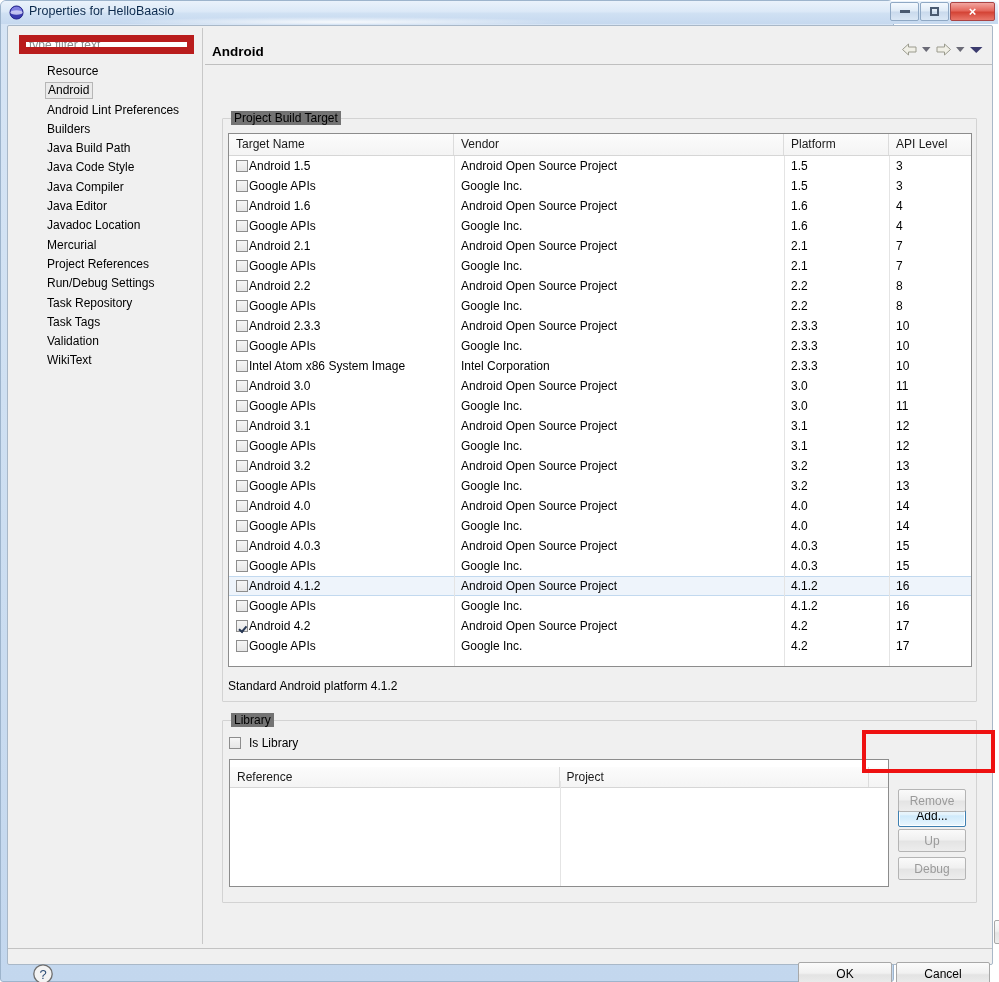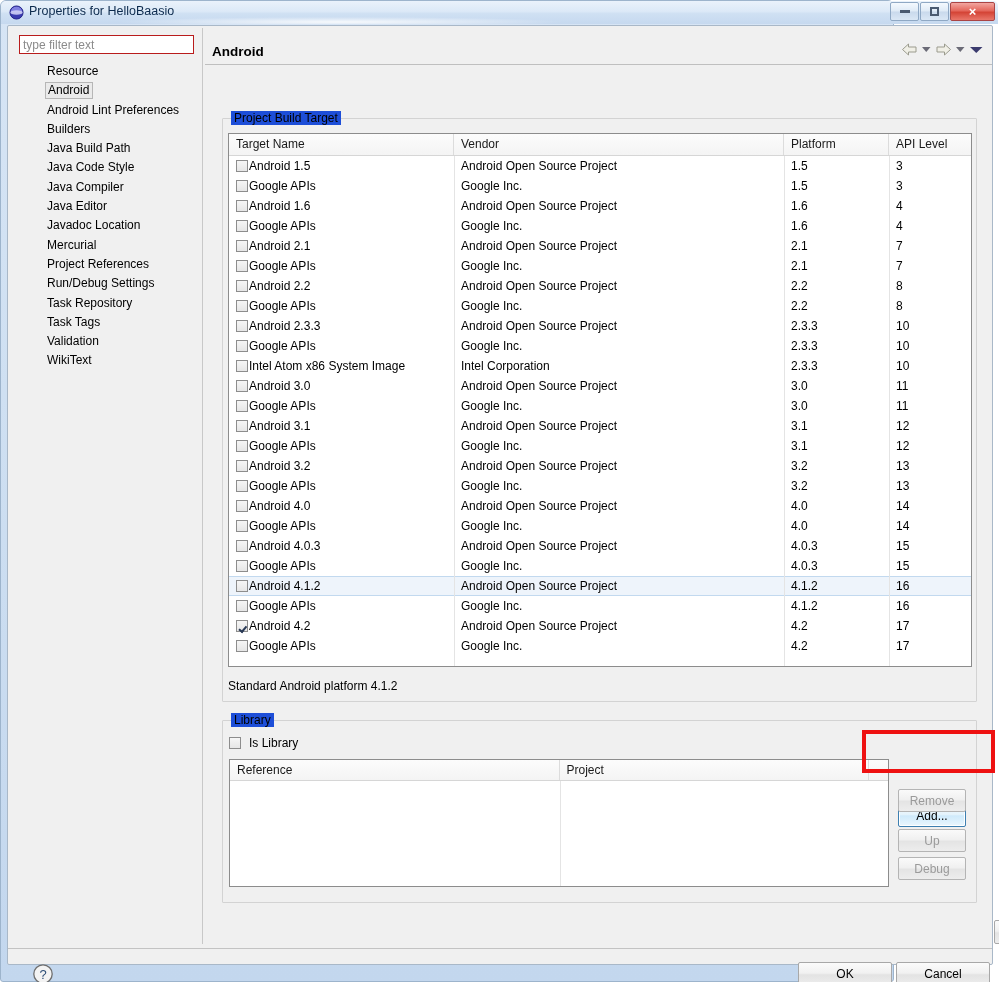--- a/index.html
+++ b/index.html
@@ -82,21 +82,21 @@
 
   
   #leftpanel {
     position: absolute; left: 4px; top: 4px;
     width: 188px; height: 912px;
     background: #f0f0f0;
   }
   #filter-input {
     position: absolute; left: 7px; top: 5px;
     width: 175px; height: 19px;
-    border: 1px solid #b91c1c;
+    border: 7px solid #b91c1c;
     background: #fff;
     font-family: "Liberation Sans", sans-serif;
     font-size: 12px;
     color: #888;
     padding: 0 3px;
     line-height: 17px;
   }
   #filter-input::placeholder { color: #8b8b8b; opacity: 1; }
   #tree {
     position: absolute; left: 0; top: 32px;
@@ -147,21 +147,21 @@
   }
 
   
   .groupbox {
     position: absolute;
     border: 1px solid #d3d3d3;
     border-radius: 1px;
   }
   .group-label {
     position: absolute; top: -8px; left: 8px;
-    background: #1d4ed8;
+    background: #737373;
     padding: 0 3px;
     font-size: 12px; color: #000; text-align: center;
   }
 
   #grp-build { left: 17px; top: 90px; width: 755px; height: 584px; }
   #grp-library { left: 17px; top: 692px; width: 755px; height: 183px; }
 
   
   #target-table {
     position: absolute; left: 5px; top: 14px;
@@ -257,21 +257,21 @@
 
   #lib-table {
     position: absolute; left: 6px; top: 38px;
     width: 660px; height: 128px;
     border: 1px solid #8c8c8c;
     background: #fff;
     overflow: hidden;
   }
   .lib-thead { display: flex; height: 21px;
     background: linear-gradient(to bottom, #fcfcfc 0%, #f4f4f4 100%);
-    border-bottom: 1px solid #d6d6d6; }
+    border-bottom: 1px solid #d6d6d6; margin-top: 7px; }
   .lib-th { font-size: 12px; color: #1a1a1a; line-height: 20px; padding-left: 7px;
     border-right: 1px solid #dcdcdc; white-space: nowrap; cursor: default; }
   .lib-th.a { width: 330px; }
   .lib-th.b { width: 310px; }
   .lib-th.c { width: 19px; border-right: none; }
   #lib-col-div { position: absolute; left: 330px; top: 21px; width: 1px; height: 106px; background: #e4e4e4; }
 
   .side-btn {
     position: absolute;
     left: 675px;

